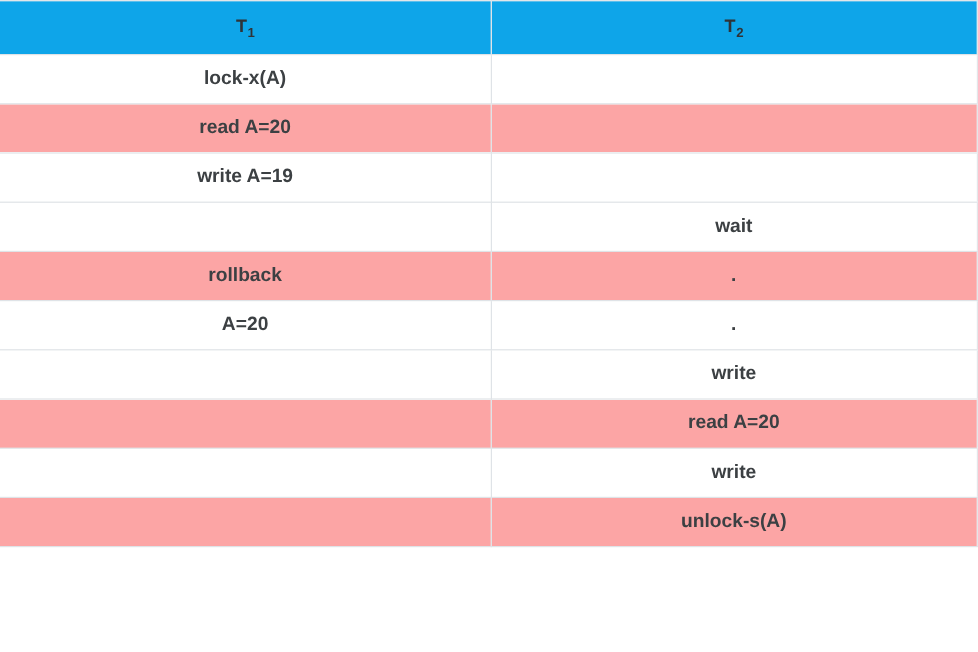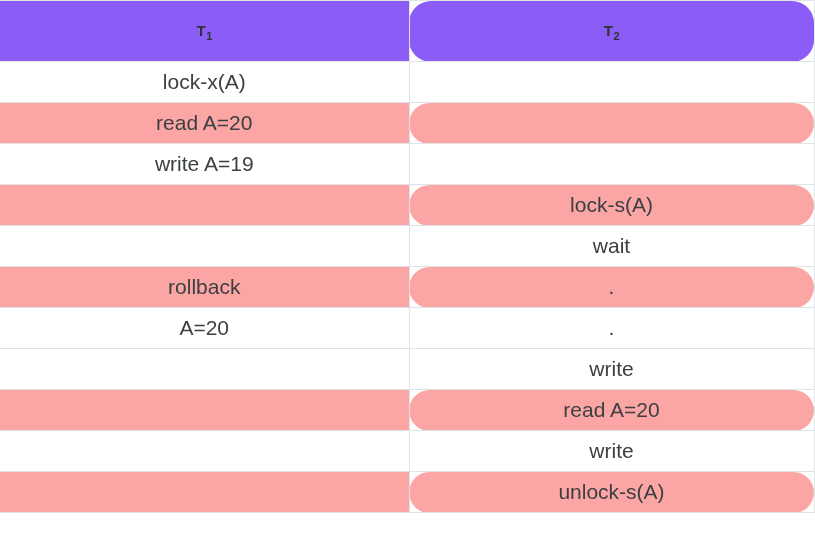--- a/index.html
+++ b/index.html
@@ -29,39 +29,38 @@
 
   .schedule-table th,
   .schedule-table td {
     height: 41px;
     box-sizing: border-box;
     padding: 0 8px;
     text-align: center;
     vertical-align: middle;
     border-bottom: 1px solid #dfe3e7;
     border-right: 1px solid #dfe3e7;
-    font-size: 21px;
+    font-size: 16px;
     line-height: 20px;
-    font-weight: 400;
+    font-weight: 700;
     white-space: nowrap;
     overflow: hidden;
   }
 
   .schedule-table th:last-child,
   .schedule-table td:last-child {
     border-right: none;
-    border-radius: 22px;
   }
 
   .schedule-table thead th {
-    background: #8b5cf6;
+    background: #0ea5e9;
     font-weight: 700;
     font-size: 15px;
     color: #2f3337;
-    height: 61px;
+    height: 45px;
   }
 
   .schedule-table thead th sub {
     font-size: 11px;
     font-weight: 700;
     vertical-align: baseline;
     position: relative;
     top: 4px;
     left: 0.5px;
   }
@@ -94,24 +93,20 @@
       <td></td>
     </tr>
     <tr class="row-even">
       <td>read A=20</td>
       <td></td>
     </tr>
     <tr class="row-odd">
       <td>write A=19</td>
       <td></td>
     </tr>
-    <tr class="row-even">
-      <td></td>
-      <td>lock-s(A)</td>
-    </tr>
     <tr class="row-odd">
       <td></td>
       <td>wait</td>
     </tr>
     <tr class="row-even">
       <td>rollback</td>
       <td class="cell-dot">.</td>
     </tr>
     <tr class="row-odd">
       <td>A=20</td>

